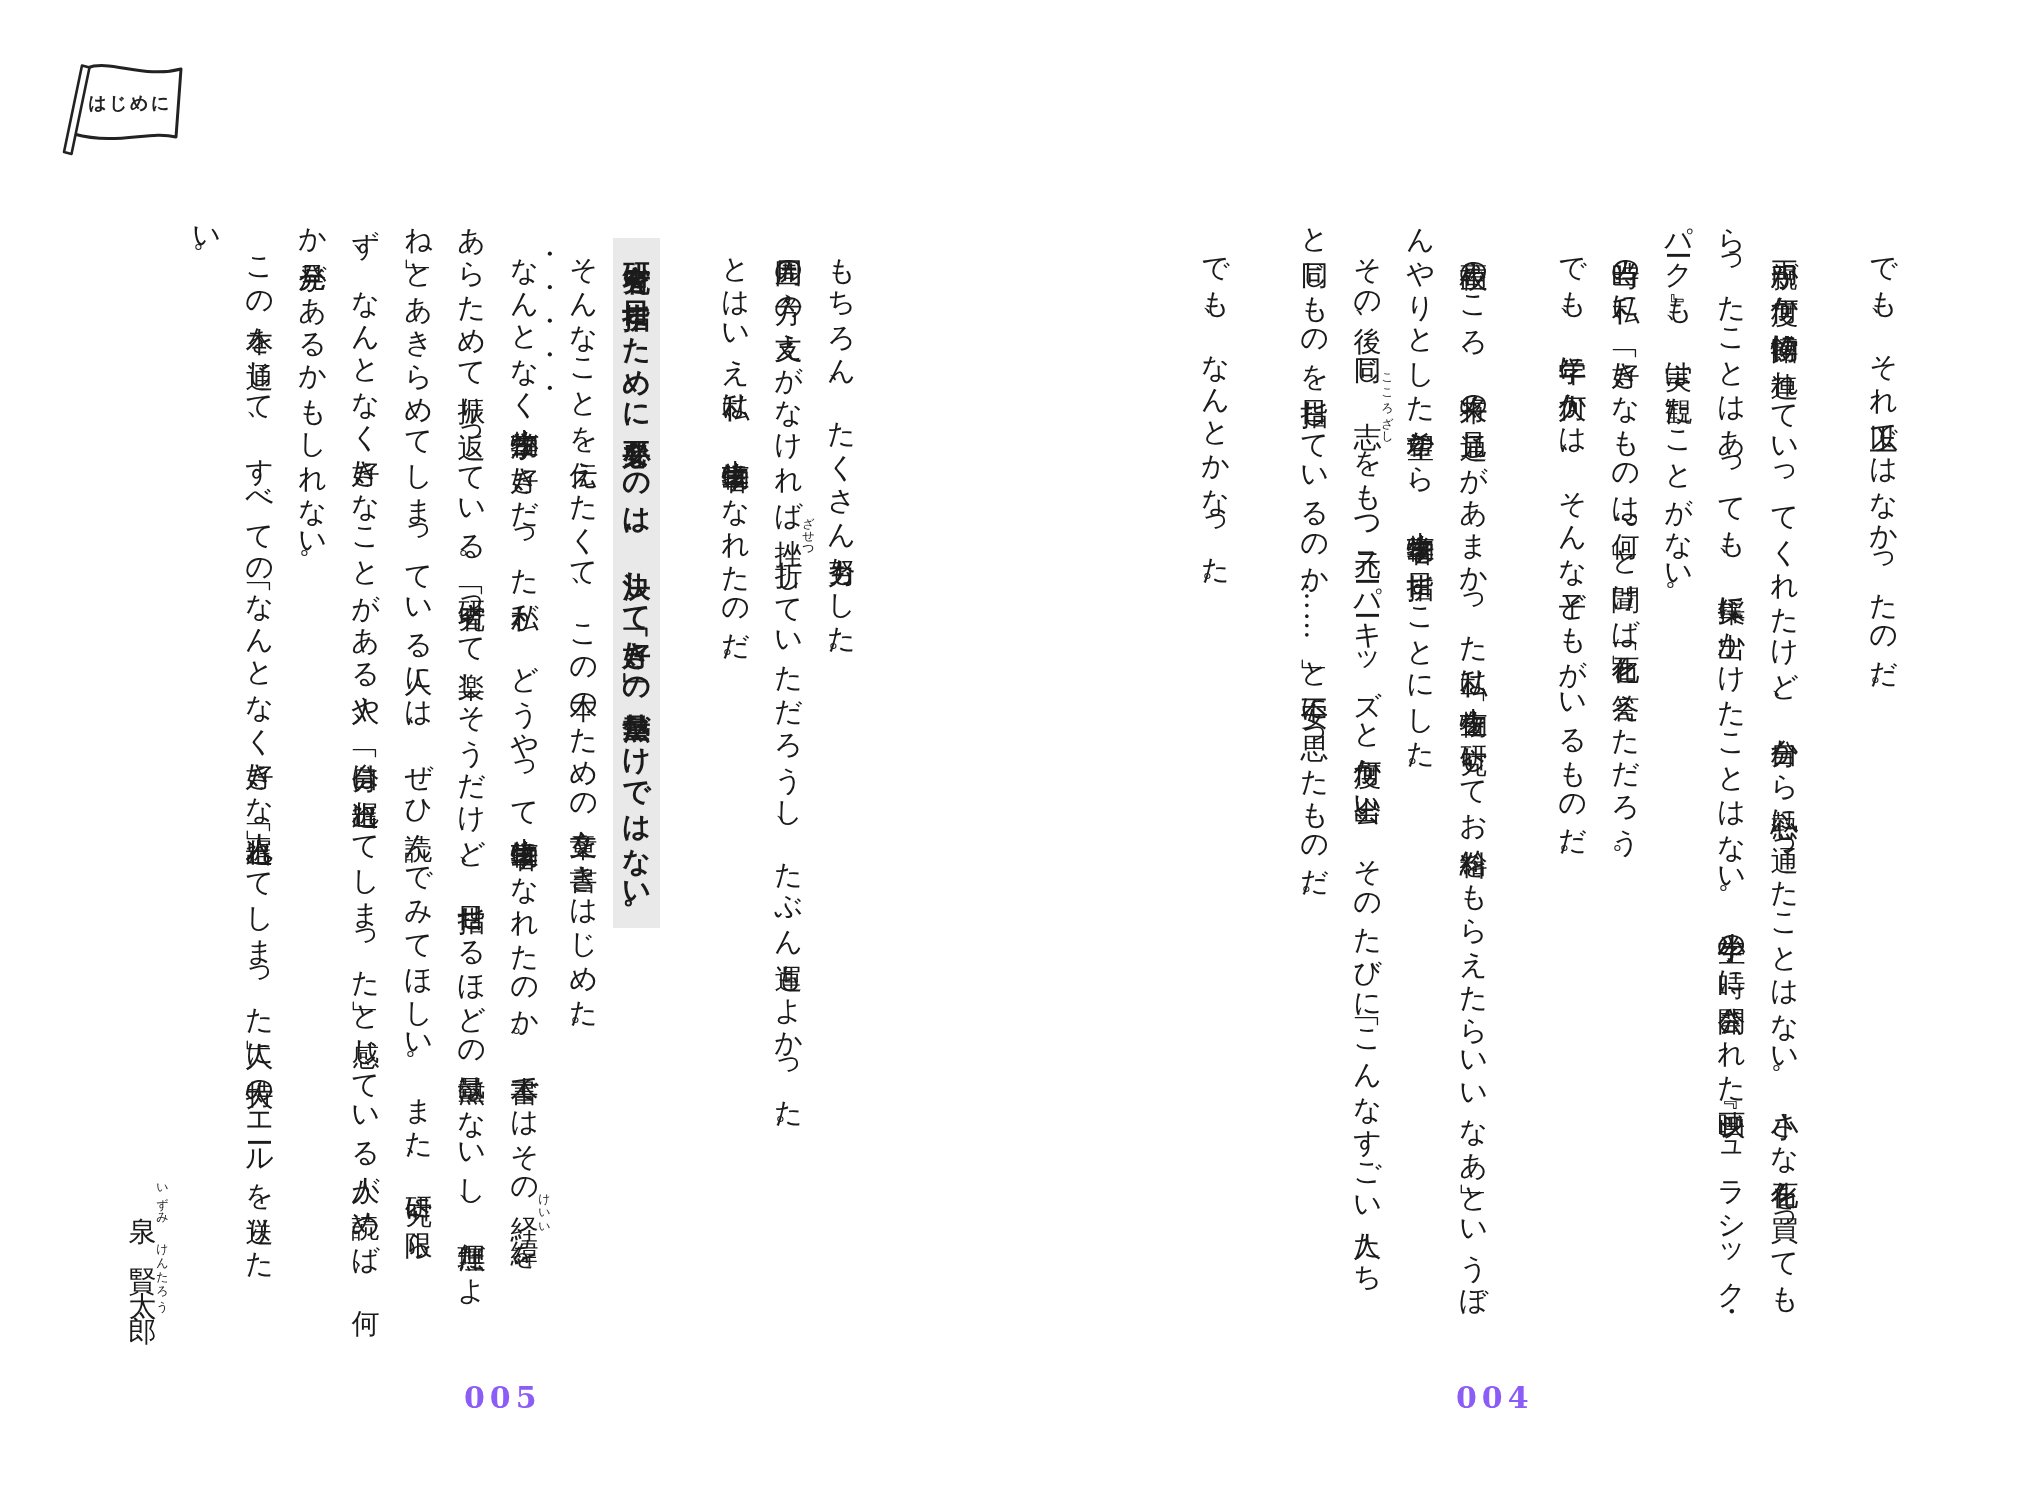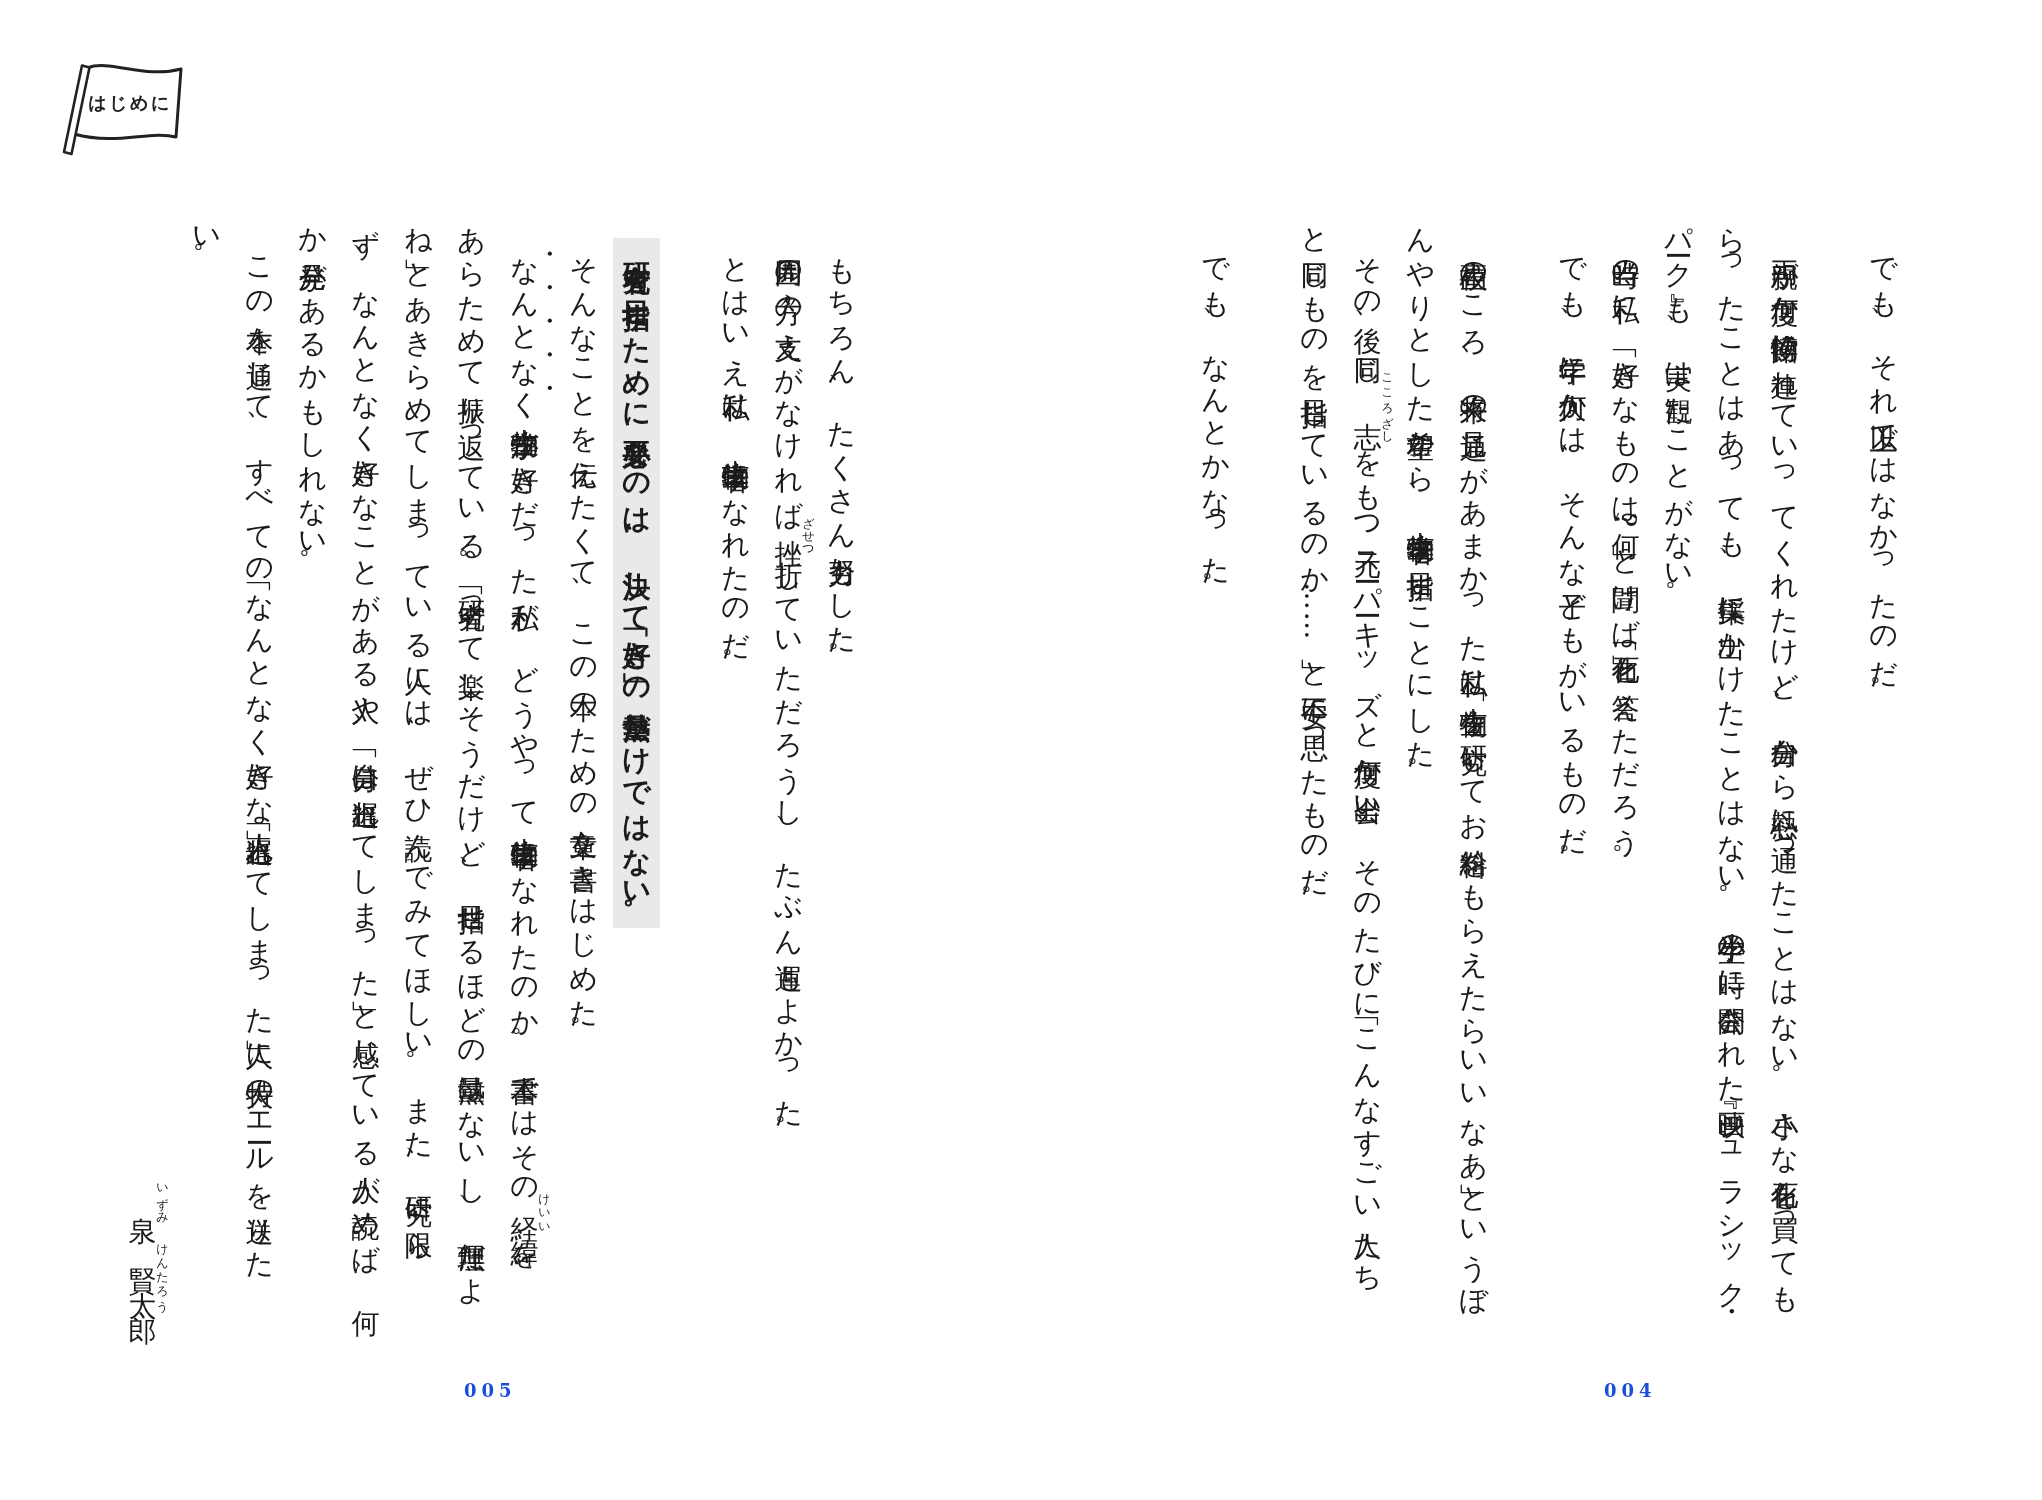--- a/index.html
+++ b/index.html
@@ -30,24 +30,24 @@
   }
   ruby{ruby-position:over}
   rt{font-size:12px;letter-spacing:0.5px;font-family:inherit}
   .boten{
     -webkit-text-emphasis:filled dot #1b1b1b;
     text-emphasis:filled dot #1b1b1b;
   }
   
   .folio{
     position:absolute;top:1380px;
-    font-size:18px;font-weight:700;letter-spacing:5px;
-    font-family:"DejaVu Serif","Liberation Serif",serif;color:#1d4ed8;
+    font-size:30px;font-weight:700;letter-spacing:5px;
+    font-family:"DejaVu Serif","Liberation Serif",serif;color:#8b5cf6;
   }
-  #folio-004{left:1604px}
+  #folio-004{left:1456px}
   #folio-005{left:464px}
   
   .flag{position:absolute;left:30px;top:32px}
   .flag text{
     font-family:"DejaVu Sans","Liberation Sans",sans-serif;
     font-weight:700;font-size:18px;letter-spacing:2.5px;fill:#222;
   }
 </style>
 </head>
 <body>

